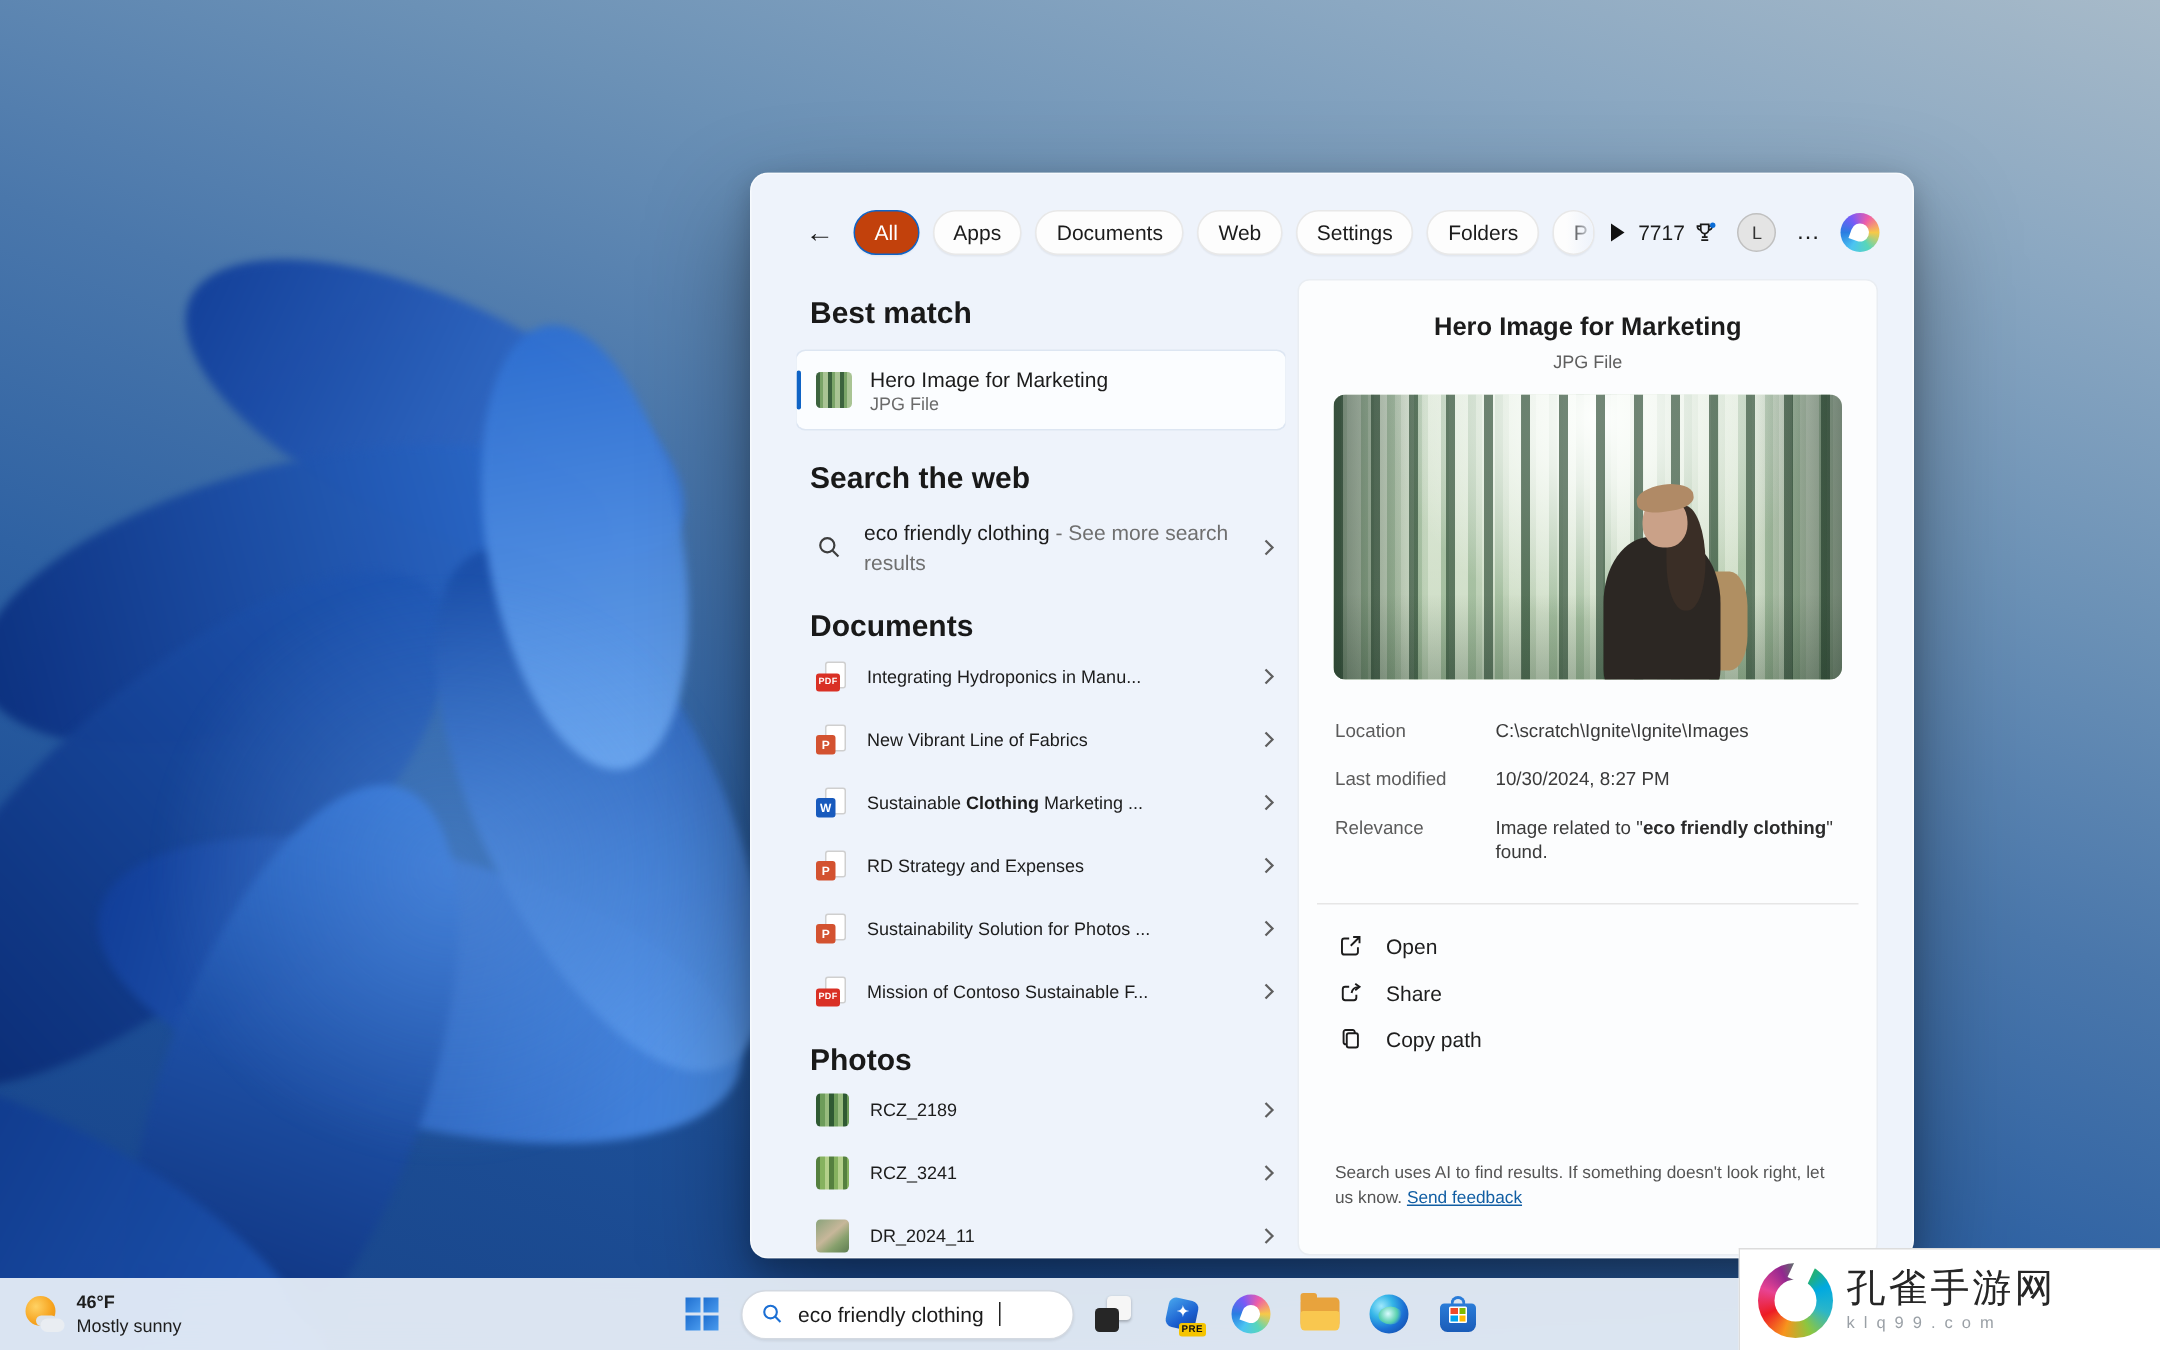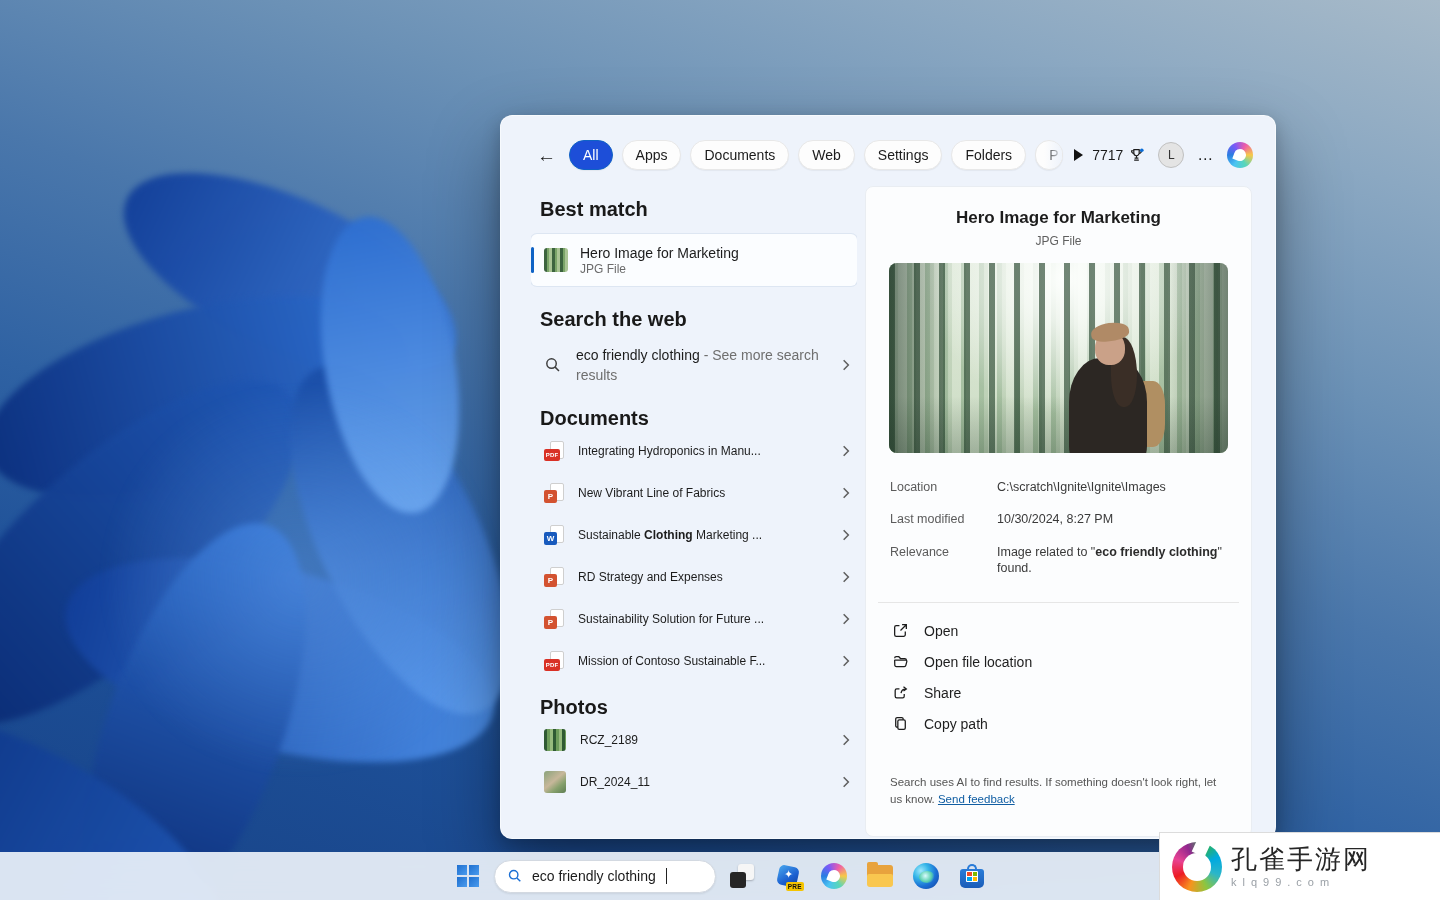--- a/index.html
+++ b/index.html
@@ -27,21 +27,21 @@
   .panel { position:absolute; left:500px; top:115px; width:776px; height:724px;
     background:#eef3fb; border-radius:12px; border:1px solid rgba(255,255,255,.55);
     box-shadow:0 30px 70px rgba(0,0,0,.38), 0 6px 18px rgba(0,0,0,.22); overflow:hidden; }
 
   .tabs-row { position:absolute; top:0; left:0; right:0; height:62px;
     display:flex; align-items:center; gap:9px; padding:16px 22px 0 36px; }
   .back-btn { font-size:19px; color:#1b1b1b; margin-right:4px; cursor:default; line-height:1; }
   .pill { height:30px; padding:0 13px; display:flex; align-items:center; border-radius:15px;
     background:#fdfdfd; border:1px solid #e8e8e8; color:#1b1b1b; font-size:14px; white-space:nowrap;
     box-shadow:0 1px 1px rgba(0,0,0,.05); }
-  .pill.selected { background:#1d4ed8; border-color:#0f63c5; color:#fff; }
+  .pill.selected { background:#c2410c; border-color:#0f63c5; color:#fff; }
   .pill-cut { position:relative; width:34px; overflow:hidden; }
   .pill-cut .fade { position:absolute; top:0; right:0; width:18px; height:100%;
     background:linear-gradient(90deg,rgba(238,243,251,0),#eef3fb); }
   .play-tri { width:0; height:0; border-left:9px solid #111; border-top:6px solid transparent;
     border-bottom:6px solid transparent; margin-left:2px; }
   .tabs-right { margin-left:auto; display:flex; align-items:center; gap:13px; }
   .rewards { display:flex; align-items:center; gap:5px; font-size:14px; color:#1b1b1b; }
   .avatar { width:26px; height:26px; border-radius:50%; background:#e4e4e4; border:1px solid #c0c0c0;
     display:flex; align-items:center; justify-content:center; font-size:12px; color:#333; }
   .more-dots { font-size:16px; color:#1b1b1b; letter-spacing:1px; }
@@ -337,41 +337,48 @@
       <div class="doc-text"><span>RD Strategy and Expenses</span><b></b><span></span></div>
       <svg class="row-chev chev-svg" width="14" height="14" viewBox="0 0 12 12" fill="none" stroke="#5f5f5f" stroke-width="1.3">
           <path d="M4 2l4 4-4 4"></path>
         </svg>
     </div>
     <div class="list-row">
       <div class="ficon ppt">
           <span class="page"></span>
           <span class="tag">P</span>
         </div>
-      <div class="doc-text"><span>Sustainability Solution for Future ...</span><b></b><span></span></div>
+      <div class="doc-text"><span>Sustainability Solution for Photos ...</span><b></b><span></span></div>
       <svg class="row-chev chev-svg" width="14" height="14" viewBox="0 0 12 12" fill="none" stroke="#5f5f5f" stroke-width="1.3">
           <path d="M4 2l4 4-4 4"></path>
         </svg>
     </div>
     <div class="list-row">
       <div class="ficon pdf">
           <span class="page"></span>
           <span class="tag">PDF</span>
         </div>
       <div class="doc-text"><span>Mission of Contoso Sustainable F...</span><b></b><span></span></div>
       <svg class="row-chev chev-svg" width="14" height="14" viewBox="0 0 12 12" fill="none" stroke="#5f5f5f" stroke-width="1.3">
           <path d="M4 2l4 4-4 4"></path>
         </svg>
     </div>
 
     <div class="sec-header h-photos">Photos</div>
 
     <div class="list-row">
       <div class="photo-thumb pt1"></div>
       <div class="doc-text">RCZ_2189</div>
+      <svg class="row-chev chev-svg" width="14" height="14" viewBox="0 0 12 12" fill="none" stroke="#5f5f5f" stroke-width="1.3">
+          <path d="M4 2l4 4-4 4"></path>
+        </svg>
+    </div>
+    <div class="list-row">
+      <div class="photo-thumb pt2"></div>
+      <div class="doc-text">RCZ_3241</div>
       <svg class="row-chev chev-svg" width="14" height="14" viewBox="0 0 12 12" fill="none" stroke="#5f5f5f" stroke-width="1.3">
           <path d="M4 2l4 4-4 4"></path>
         </svg>
     </div>
     <div class="list-row">
       <div class="photo-thumb pt3"></div>
       <div class="doc-text">DR_2024_11</div>
       <svg class="row-chev chev-svg" width="14" height="14" viewBox="0 0 12 12" fill="none" stroke="#5f5f5f" stroke-width="1.3">
           <path d="M4 2l4 4-4 4"></path>
         </svg>
@@ -414,47 +421,50 @@
     <div class="actions">
       <div class="action-row">
         <svg width="17" height="17" viewBox="0 0 16 16" fill="none" stroke="#1c1c1c" stroke-width="1.2">
           <path d="M7 3.5H4A1.5 1.5 0 0 0 2.5 5v7A1.5 1.5 0 0 0 4 13.5h7A1.5 1.5 0 0 0 12.5 12V9"></path>
           <path d="M9.5 2.5H13.5V6.5M13.2 2.8L8 8"></path>
         </svg>
         <span>Open</span>
       </div>
       <div class="action-row">
         <svg width="17" height="17" viewBox="0 0 16 16" fill="none" stroke="#1c1c1c" stroke-width="1.2">
-          <path d="M2.5 5A1.5 1.5 0 0 1 4 3.5h2.4L8 5.2h4A1.5 1.5 0 0 1 13.5 6.7"></path>
-          <path d="M2.7 6.8h10.4a.9.9 0 0 1 .87 1.13l-.95 3.8a1.5 1.5 0 0 1-1.45 1.17H4.1a1.5 1.5 0 0 1-1.46-1.17L2.5 7z"></path>
-        </svg>
-        <span>Open file location</span>
-      </div>
-      <div class="action-row">
-        <svg width="17" height="17" viewBox="0 0 16 16" fill="none" stroke="#1c1c1c" stroke-width="1.2">
           <path d="M7 4.5H4.5A1.5 1.5 0 0 0 3 6v5.5A1.5 1.5 0 0 0 4.5 13H10a1.5 1.5 0 0 0 1.5-1.5V9.5"></path>
           <path d="M8.5 8.5C9 5.8 10.8 4.8 12.7 4.8"></path>
           <path d="M10.8 2.6l2.7 2-2.7 2.1"></path>
         </svg>
         <span>Share</span>
       </div>
       <div class="action-row">
         <svg width="17" height="17" viewBox="0 0 16 16" fill="none" stroke="#1c1c1c" stroke-width="1.2">
           <rect x="5.5" y="4.5" width="7" height="9" rx="1.3"></rect>
           <path d="M10.5 4.5V3.8A1.3 1.3 0 0 0 9.2 2.5H4.8A1.3 1.3 0 0 0 3.5 3.8v6.4a1.3 1.3 0 0 0 1.3 1.3h.7"></path>
         </svg>
         <span>Copy path</span>
       </div>
     </div>
 
     <div class="card-footer"><span>Search uses AI to find results. If something doesn't look right, let us know. </span><a href="#">Send feedback</a></div>
   </div>
 </div>
 
 <div class="taskbar">
+  <div class="weather">
+    <div class="wicon">
+        <span class="sun"></span>
+        <span class="cloud"></span>
+      </div>
+    <div class="wtext">
+      <div class="wtemp">46°F</div>
+      <div>Mostly sunny</div>
+    </div>
+  </div>
 
   <div class="tb-center">
     <div class="start tb-btn">
       <div class="start-logo">
           <span></span>
           <span></span>
           <span></span>
           <span></span>
         </div>
     </div>

